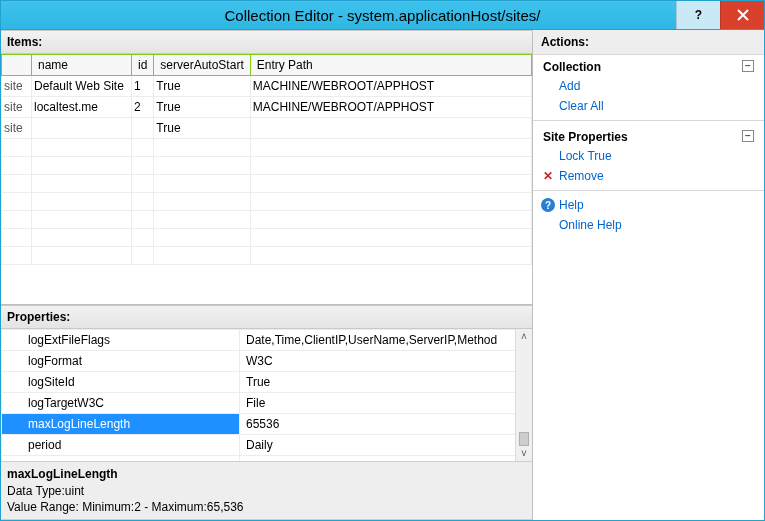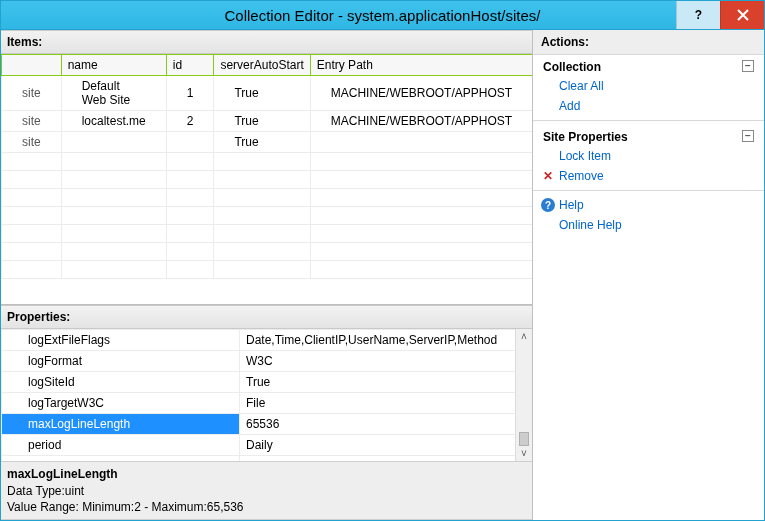--- a/index.html
+++ b/index.html
@@ -17,21 +17,21 @@
   .body { flex:1; display:flex; border-top:1px solid #23a2cf; min-height:0;}
   .leftpane { flex:1; display:flex; flex-direction:column; min-width:0; }
   .rightpane { width:232px; border-left:1px solid #bfbfbf; display:flex; flex-direction:column; background:#fff; }
   
   .section-head { background:linear-gradient(#f2f2f2,#e4e4e4); border:1px solid #c9c9c9; border-left:none; border-right:none; padding:4px 6px; font-weight:bold; }
   
   .items-area { flex:1; overflow:hidden; display:flex; flex-direction:column; border-bottom:1px solid #bfbfbf;}
   .items-scroll { flex:1; overflow:auto; }
   table.items { border-collapse:collapse; width:100%; background:#fff; }
   table.items th { background:#f7f7f7; border:1px solid #84cc16; font-weight:normal; text-align:left; padding:3px 6px; color:#000;}
-  table.items td { border:1px solid #ececec; padding:3px 20px; height:18px; }
+  table.items td { border:1px solid #ececec; padding:3px 2px; height:18px; }
   table.items td.etype { color:#555; }
   
   .props-area { height: 215px; display:flex; flex-direction:column; }
   .props-scroll { flex:1; overflow:hidden; position:relative; }
   .props-table { border-collapse:collapse; width:100%; background:#fff; }
   .props-table td { border:1px solid #ececec; padding:3px 6px; height:18px; white-space:nowrap; overflow:hidden; text-overflow:ellipsis;}
   .props-table td.pname { width:238px; padding-left:26px; }
   .props-table tr.selected td.pname { background:#1e90ff; color:#fff; }
   .v-scroll { position:absolute; right:0; top:0; bottom:0; width:17px; background:#f0f0f0; border-left:1px solid #dcdcdc; display:flex; flex-direction:column; align-items:center; justify-content:space-between;}
   .v-scroll .arrow { font-size:10px; color:#555; padding:2px 0; cursor:pointer;}
@@ -210,33 +210,33 @@
     </div>
 
     <div class="rightpane">
       <div class="act-head">Actions:</div>
 
       <div class="group-head">
         <span>Collection</span>
         <span class="collapse-box">−</span>
       </div>
       <div class="action-link">
+          <span>Add</span>
+        </div>
+      <div class="action-link">
           <span>Clear All</span>
-        </div>
-      <div class="action-link">
-          <span>Add</span>
         </div>
       <div class="sep"></div>
 
       <div class="group-head">
         <span>Site Properties</span>
         <span class="collapse-box">−</span>
       </div>
       <div class="action-link">
-          <span>Lock Item</span>
+          <span>Lock True</span>
         </div>
       <div class="action-link">
         <span class="aicon red-x">✕</span>
         <span>Remove</span>
       </div>
       <div class="sep"></div>
 
       <div class="action-link">
         <span class="aicon"><span class="help-icon-circ">?</span></span>
         <span>Help</span>

